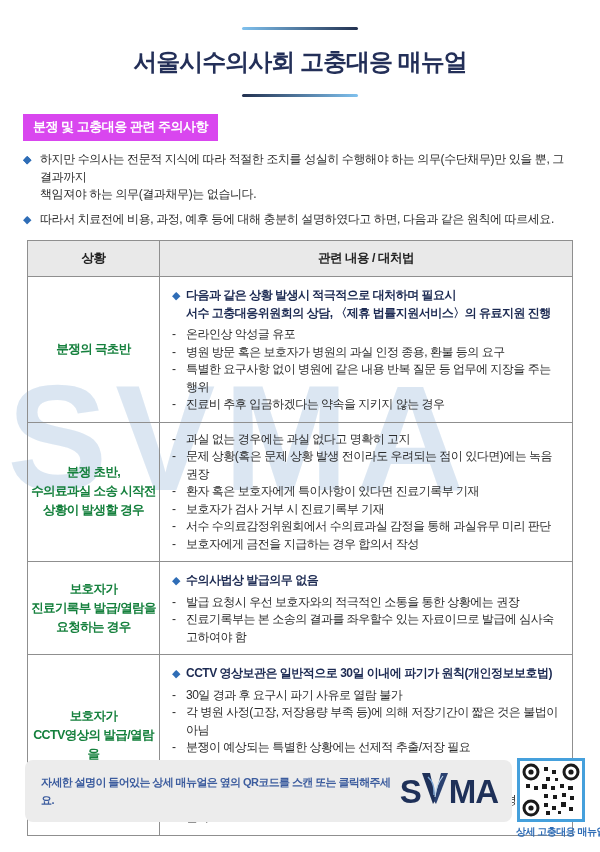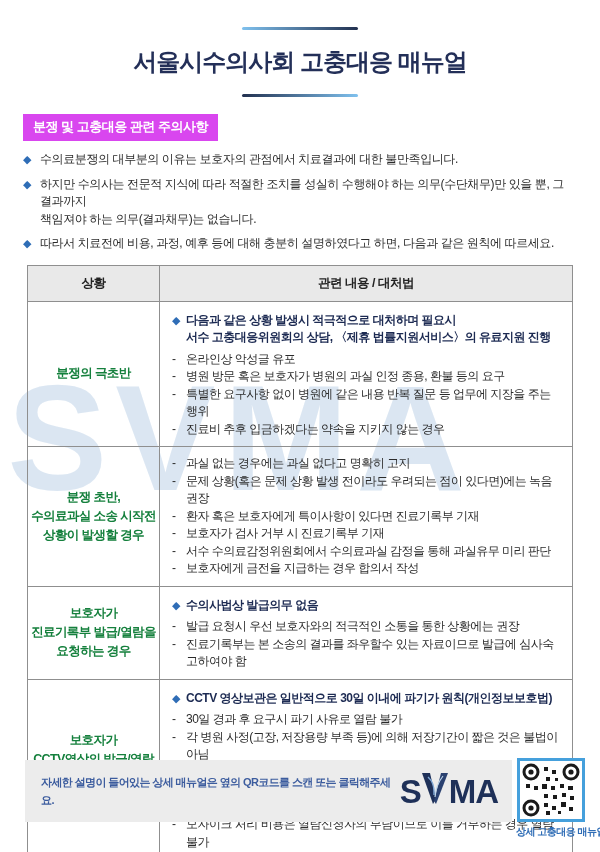--- a/index.html
+++ b/index.html
@@ -40,21 +40,21 @@
                  color:#15803d; line-height:19px; white-space:pre-line; letter-spacing:-0.6px; padding:6px 2px; }
   td.content { padding:8px 8px 8px 12px; vertical-align:middle; font-size:12px; color:#2b2b2b; }
   .line { position:relative; padding-left:14px; line-height:17.5px; white-space:pre-line; letter-spacing:-0.5px; }
   .line .marker { position:absolute; left:0; top:0; }
   .line.lead { font-weight:bold; color:#1c2a52; margin:2px 0 4px 0; }
   .line.lead .marker { color:#2f6db6; font-size:11px; }
   .line.item .marker { color:#2b2b2b; }
 
   
   .footer-box { position:absolute; left:25px; top:760px; width:487px; height:62px; background:#ececec;
-                display:flex; align-items:center; padding:0 14px 0 16px; z-index:2; }
+                display:flex; align-items:center; padding:0 14px 0 16px; z-index:2;border-radius:8px; }
   .footer-text { flex:1; font-size:11px; font-weight:bold; color:#3c5c9e; line-height:18px; letter-spacing:-0.6px; }
   .logo { display:flex; align-items:flex-end; margin-left:6px; }
   .logo-s, .logo-ma { font-size:33px; font-weight:bold; color:#1e3058; letter-spacing:-1px; line-height:34px; }
   .logo-v { margin:0 1px; }
 
   .qr-wrap { position:absolute; left:516px; top:758px; width:70px; text-align:center; z-index:2; }
   .qr-box { width:68px; height:64px; border:3px solid #45a0dc; background:#fff; padding:2px; margin:0 auto; }
   .qr-caption { margin-top:3px; font-size:10px; font-weight:bold; color:#2f6db6; letter-spacing:-0.5px; white-space:nowrap; }
 </style>
 </head>
@@ -67,21 +67,21 @@
     <span class="title-line left"></span>
     <h1 class="page-title">서울시수의사회 고충대응 매뉴얼</h1>
     <span class="title-line right"></span>
   </div>
 
   
   <div class="badge">분쟁 및 고충대응 관련 주의사항</div>
 
   
   <div class="intro">
-      <div class="intro-bullet"><span class="marker">◆</span><span>수의료분쟁의 대부분의 이유는 보호자의 관점에서 치료결과에 대한 불만족입니다.</span></div>
+      <div class="intro-bullet"><span class="marker">◆</span></div>
       <div class="intro-bullet"><span class="marker">◆</span><span>하지만 수의사는 전문적 지식에 따라 적절한 조치를 성실히 수행해야 하는 의무(수단채무)만 있을 뿐, 그 결과까지
 책임져야 하는 의무(결과채무)는 없습니다.</span></div>
       <div class="intro-bullet"><span class="marker">◆</span><span>따라서 치료전에 비용, 과정, 예후 등에 대해 충분히 설명하였다고 하면, 다음과 같은 원칙에 따르세요.</span></div>
     </div>
 
   
   <div class="watermark">SVMA</div>
 
   
   <table class="manual-table">

